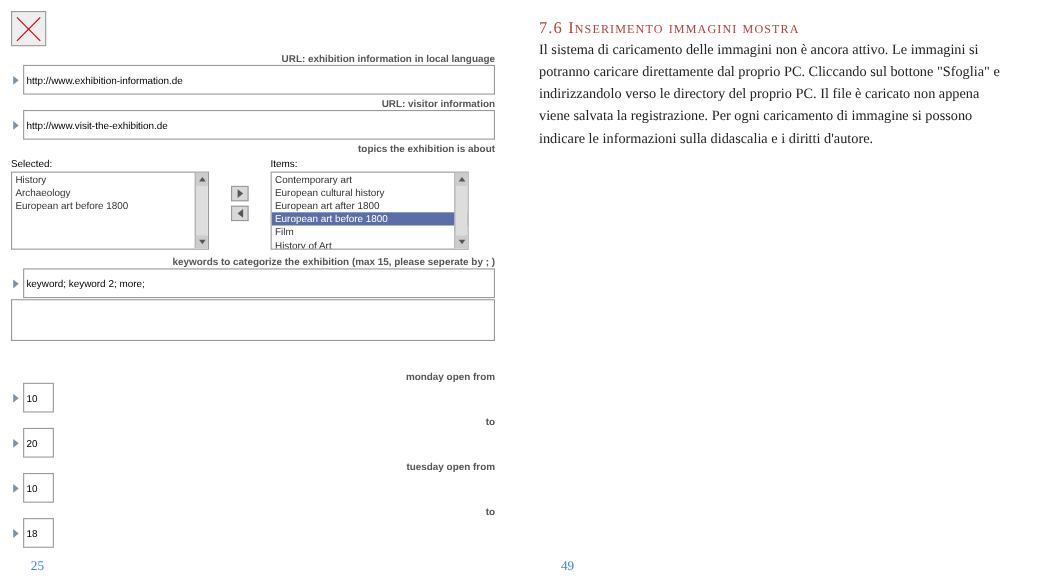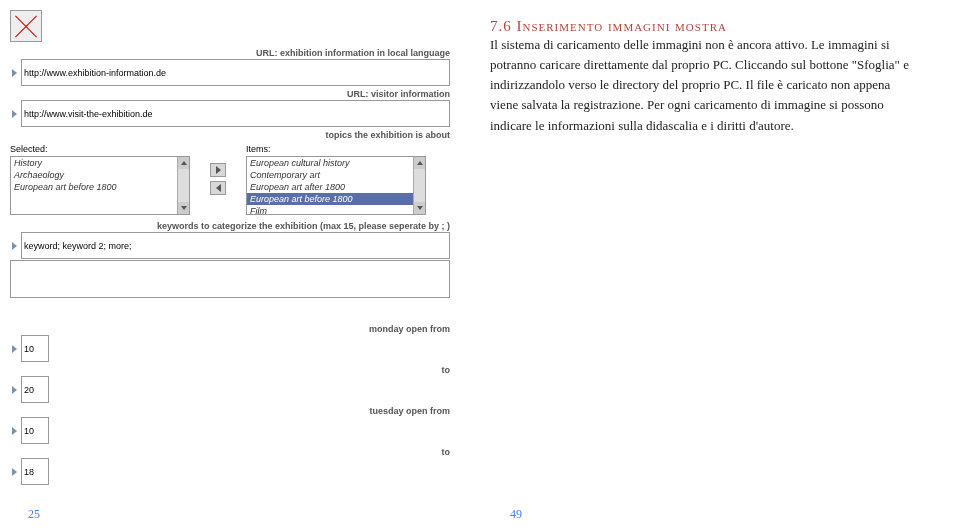--- a/index.html
+++ b/index.html
@@ -13,21 +13,21 @@
   .text-input { height: 27px; border: 1px solid #999; background: #fff; font-size: 9px; padding: 0 2px; flex: 1; }
   .text-input.short { width: 28px; flex: none; }
   .placeholder-icon { width: 32px; height: 32px; border: 1px solid #999; background: #eee; display: flex; align-items: center; justify-content: center; margin-bottom: 6px; }
   .placeholder-icon::before, .placeholder-icon::after { content: ""; position: absolute; }
   .placeholder-icon { position: relative; }
   .placeholder-icon .x1, .placeholder-icon .x2 { position: absolute; width: 30px; height: 1px; background: #c00; top: 15px; left: 0; }
   .placeholder-icon .x1 { transform: rotate(45deg);} .placeholder-icon .x2{ transform: rotate(-45deg);}
   .topics { display: flex; gap: 20px; margin-top: 2px; }
   .topics-col { width: 180px; }
   .topics-sublabel { color: #000; font-size: 9px; margin: 2px 0; }
-  .listbox { border: 1px solid #999; background: #fff; height: 59px; overflow: hidden; position: relative; font-style: italic; }
+  .listbox { border: 1px solid #999; background: #fff; height: 71px; overflow: hidden; position: relative; }
   .listbox .scrollbar { position: absolute; right: 0; top: 0; bottom: 0; width: 12px; background: #ddd; border-left:1px solid #aaa; display:flex; flex-direction:column; justify-content:space-between;}
   .scroll-btn { height: 12px; background: #ccc; display:flex; align-items:center; justify-content:center;}
   .scroll-btn::after{content:""; width:0; height:0; border-left:3px solid transparent; border-right:3px solid transparent;}
   .scroll-btn.up::after{border-bottom:4px solid #555;}
   .scroll-btn.down::after{border-top:4px solid #555;}
   .list-item { font-size: 9px; padding: 0 3px; line-height: 12px; white-space: nowrap; }
   .list-item.selected { background: #5a6fa8; color: #fff; }
   .arrow-col { display: flex; flex-direction: column; justify-content: center; gap: 4px; }
   .arrow-btn { width: 16px; height: 14px; background: #d8d8d8; border:1px solid #999; display:flex; align-items:center; justify-content:center;}
   .arrow-btn::after{content:""; width:0; height:0; border-top:4px solid transparent; border-bottom:4px solid transparent;}
@@ -76,22 +76,22 @@
             </div>
         </div>
       </div>
       <div class="arrow-col">
         <div class="arrow-btn right"></div>
         <div class="arrow-btn left"></div>
       </div>
       <div class="topics-col">
         <div class="topics-sublabel">Items:</div>
         <div class="listbox">
+          <div class="list-item">Contemporary art</div>
           <div class="list-item">European cultural history</div>
-          <div class="list-item">Contemporary art</div>
           <div class="list-item">European art after 1800</div>
           <div class="list-item selected">European art before 1800</div>
           <div class="list-item">Film</div>
           <div class="list-item">History of Art</div>
           <div class="scrollbar">
               <div class="scroll-btn up"></div>
               <div class="scroll-btn down"></div>
             </div>
         </div>
       </div>

